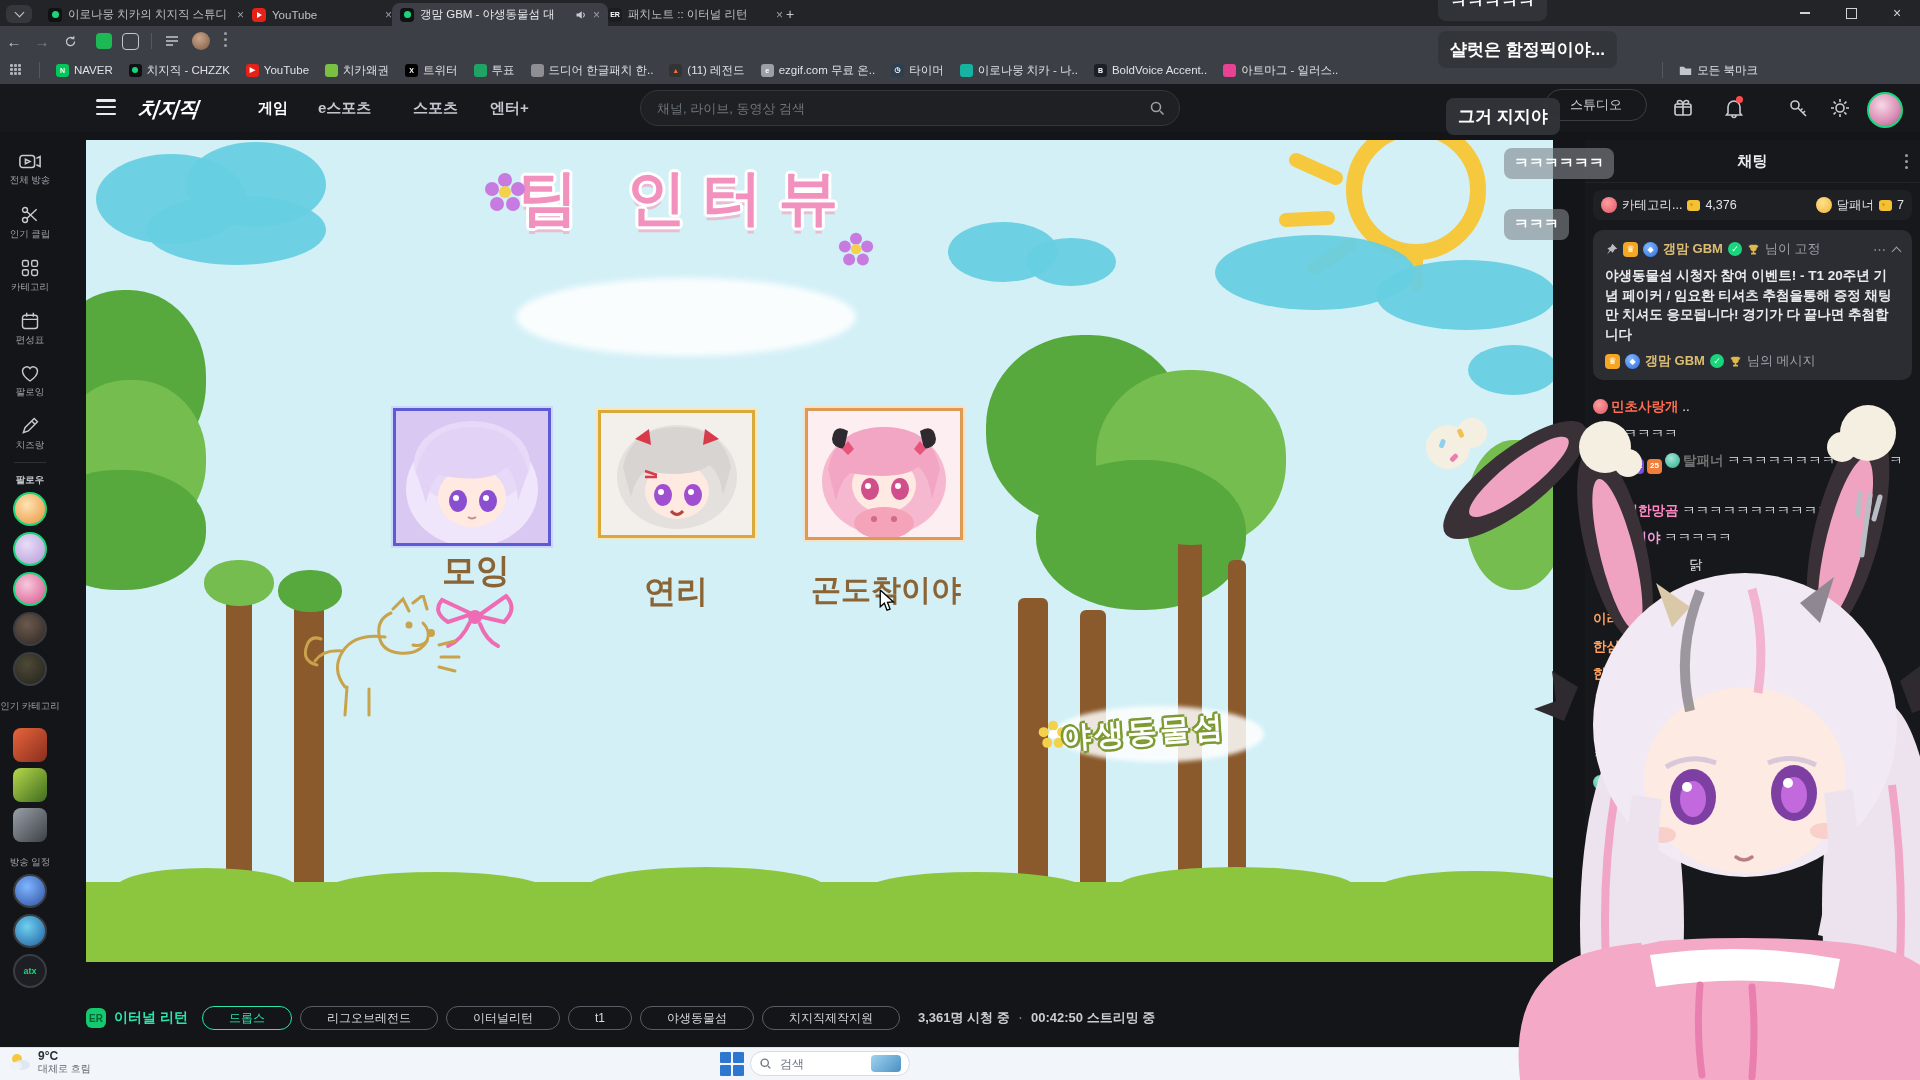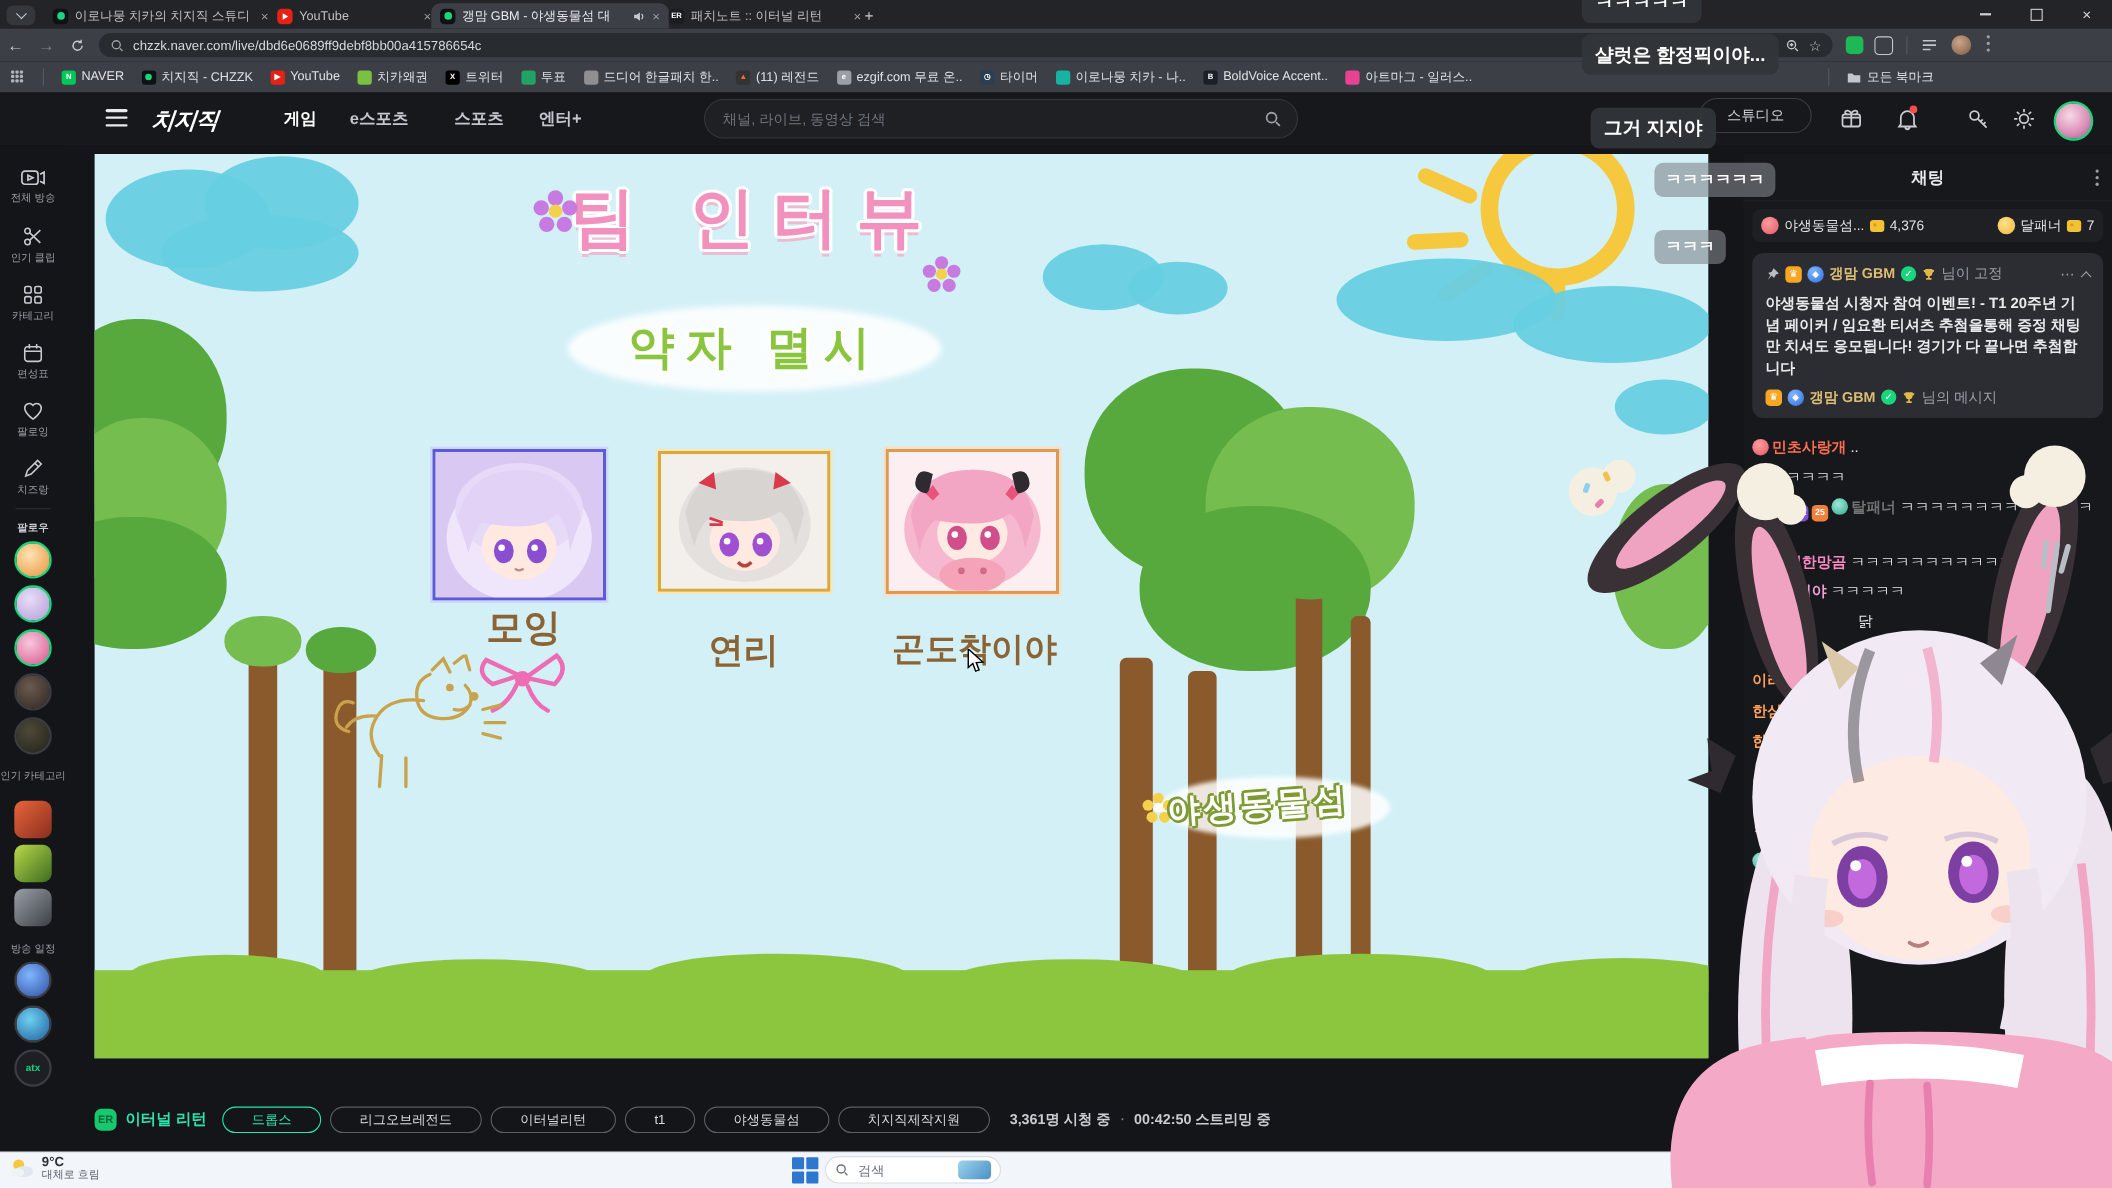--- a/index.html
+++ b/index.html
@@ -172,33 +172,20 @@
   </div>
 
   <div class="abs" id="toolbar">
     <span class="navbtn">←</span>
     <span class="navbtn dim">→</span>
     <span class="navbtn">
       <svg width="13" height="13" viewBox="0 0 16 16" fill="none" stroke="#c3c7cd" stroke-width="1.6" style="margin:0 auto;">
           <path d="M13 8a5 5 0 1 1-1.5-3.5M12 1.5v3h-3"></path>
         </svg>
     </span>
-    <div id="urlpill">
-      <svg width="13" height="13" viewBox="0 0 16 16" fill="none" stroke="#9aa0a6" stroke-width="1.5">
-          <circle cx="7" cy="7" r="4.5"></circle>
-          <path d="M11 11l3 3"></path>
-        </svg>
-      <span>chzzk.naver.com/live/dbd6e0689ff9debf8bb00a415786654c</span>
-      <span style="flex:1;"></span>
-      <svg width="13" height="13" viewBox="0 0 16 16" fill="none" stroke="#c3c7cd" stroke-width="1.5">
-          <circle cx="7" cy="7" r="4.5"></circle>
-          <path d="M11 11l3 3M5 7h4M7 5v4"></path>
-        </svg>
-      <span style="color:#c3c7cd;font-size:13px;">☆</span>
-    </div>
     <span style="width:16px;height:16px;border-radius:4px;background:#1db954;margin-left:12px;"></span>
     <span style="width:15px;height:15px;border-radius:4px;border:1.6px solid #c3c7cd;margin-left:10px;"></span>
     <span class="vsep" style="margin-left:12px;"></span>
     <svg width="16" height="16" viewBox="0 0 16 16" fill="none" stroke="#c3c7cd" stroke-width="1.5" style="margin-left:12px;">
         <path d="M2 4h12M2 8h12M2 12h7"></path>
       </svg>
     <span style="width:18px;height:18px;border-radius:50%;background:radial-gradient(circle at 40% 35%,#caa58a,#7d5a44);margin-left:12px;"></span>
     <span class="kebab" style="position:static;margin-left:14px;">
         <i></i>
         <i></i>
@@ -410,21 +397,20 @@
           <circle cx="21" cy="8" r="7"></circle>
           <circle cx="8" cy="17" r="7"></circle>
           <circle cx="34" cy="17" r="7"></circle>
           <circle cx="13" cy="32" r="7"></circle>
           <circle cx="29" cy="32" r="7"></circle>
         </g>
         <circle cx="21" cy="20" r="6" fill="#f5d04a"></circle>
       </svg>
 
     <div class="abs cloudw" style="left:430px;top:138px;width:340px;height:78px;filter:blur(3px);opacity:.9;"></div>
-    <div class="abs" id="subtitle">약자 멸시</div>
 
     <div class="abs foliage" style="left:-40px;top:150px;width:160px;height:180px;"></div>
     <div class="abs foliage lite" style="left:-30px;top:240px;width:150px;height:160px;"></div>
     <div class="abs foliage" style="left:-50px;top:330px;width:170px;height:120px;"></div>
     <div class="abs trunk" style="left:140px;top:448px;width:26px;height:312px;"></div>
     <div class="abs trunk" style="left:208px;top:456px;width:30px;height:306px;"></div>
     <div class="abs foliage lite" style="left:118px;top:420px;width:70px;height:46px;"></div>
     <div class="abs foliage" style="left:192px;top:430px;width:64px;height:42px;"></div>
 
     <div class="abs foliage" style="left:900px;top:195px;width:200px;height:190px;"></div>
@@ -543,21 +529,21 @@
     <div class="abs" id="chathead">
       <span>채팅</span>
       <span class="kebab">
           <i></i>
           <i></i>
           <i></i>
         </span>
     </div>
     <div class="abs" id="rankrow">
       <span class="medal" style="background:radial-gradient(circle at 40% 35%,#ff9d9d,#e05667);"></span>
-      <span>야생동물섬...</span>
+      <span>카테고리...</span>
       <span class="cheese"></span>
       <span>4,376</span>
       <span style="flex:1;"></span>
       <span class="medal" style="background:radial-gradient(circle at 40% 35%,#ffe08a,#f0b63c);"></span>
       <span>달패너</span>
       <span class="cheese"></span>
       <span>7</span>
     </div>
     <div class="abs" id="pinned">
       <div class="prow">

